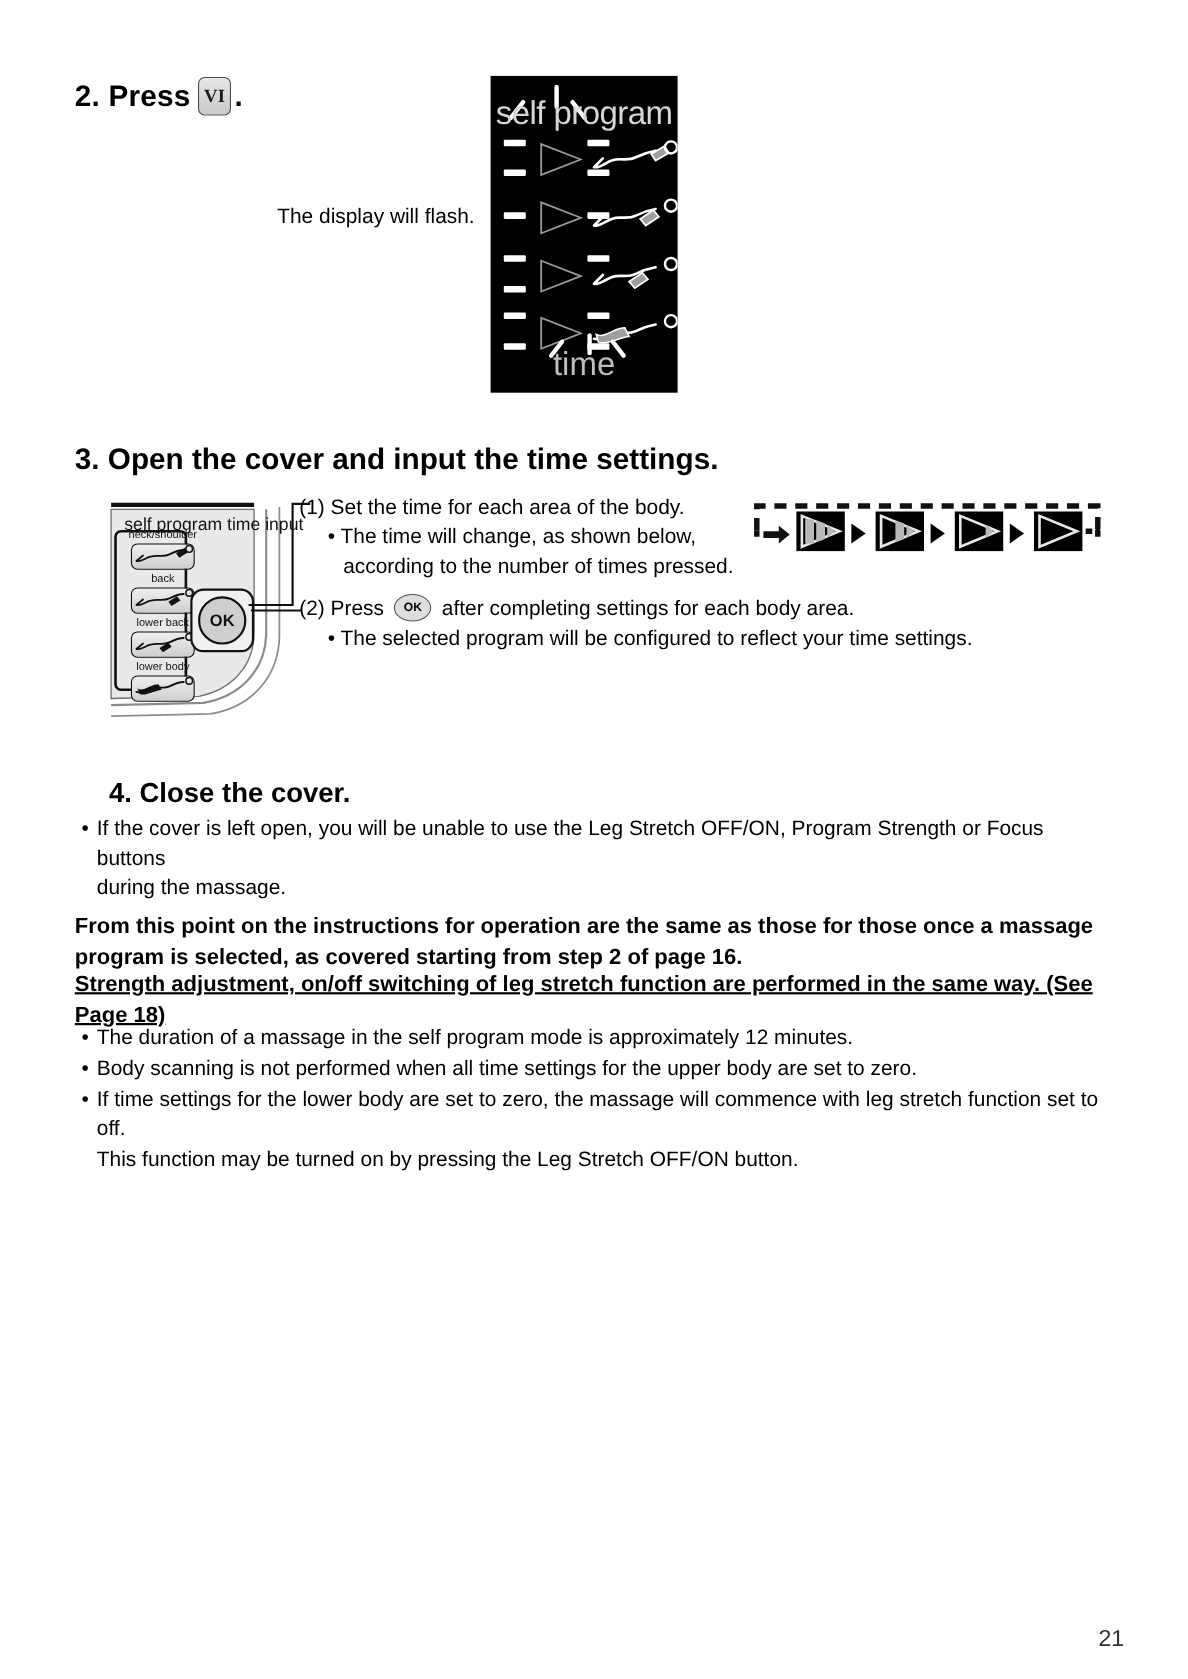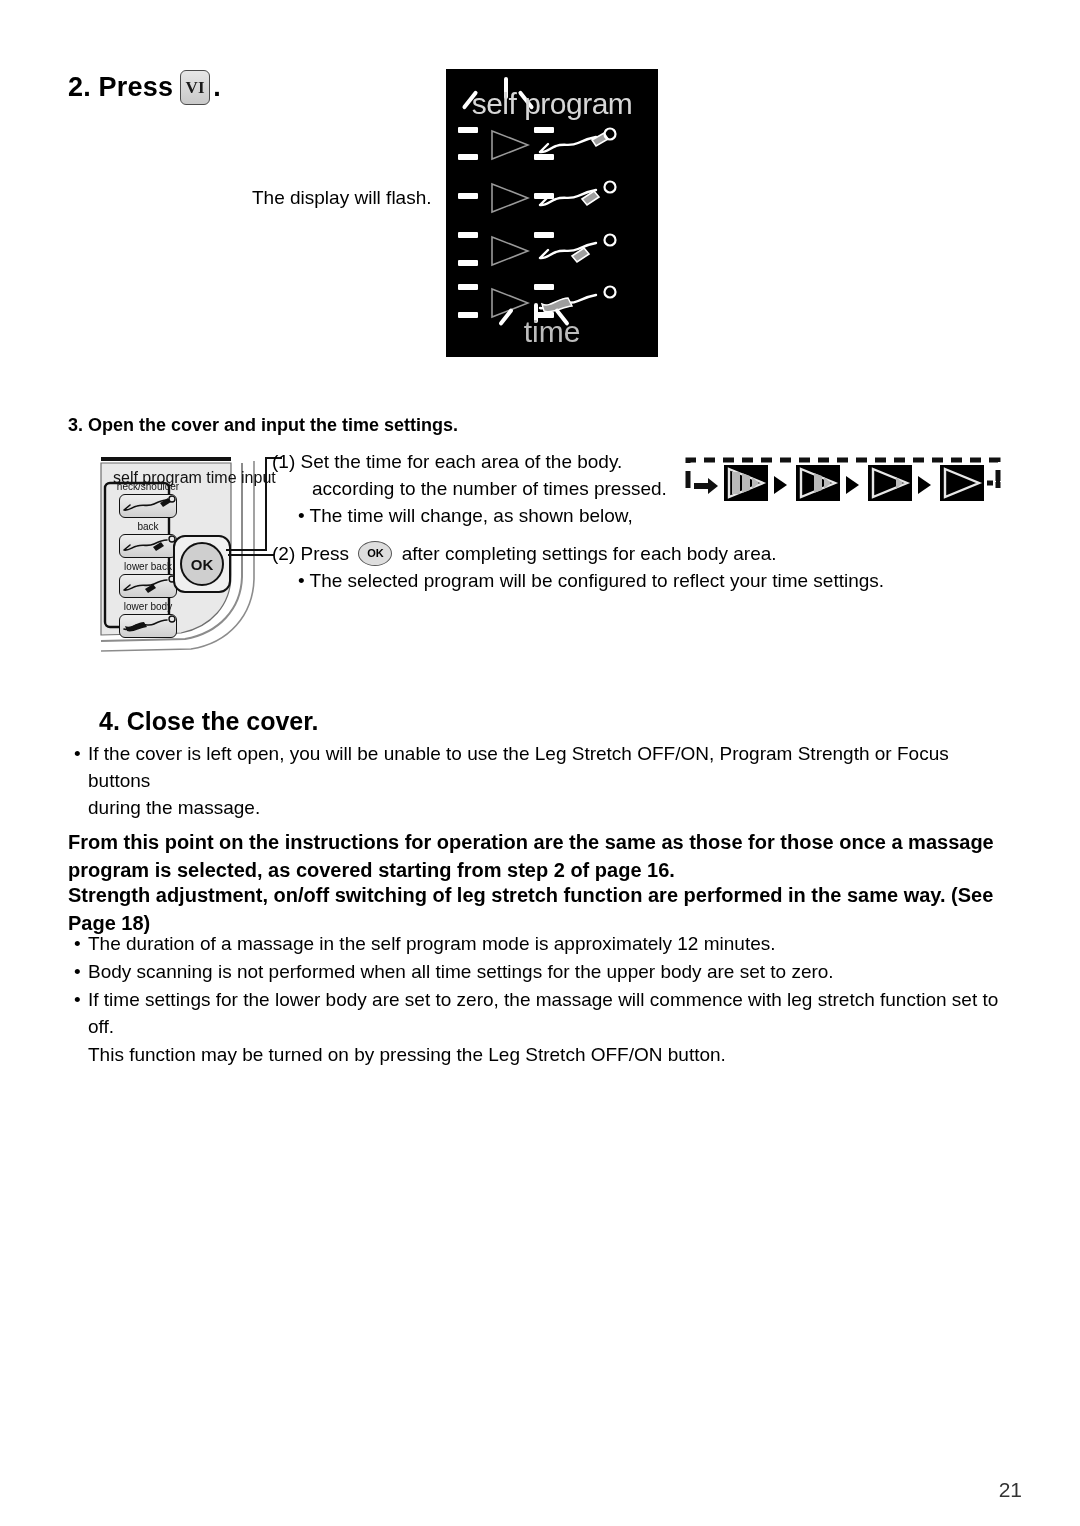--- a/index.html
+++ b/index.html
@@ -55,21 +55,21 @@
     left: 252px;
     top: 187px;
     font-size: 19px;
   }
 
   
   .lcd {
     position: absolute;
     left: 446px;
     top: 69px;
-    width: 212px;
+    width: 170px;
     height: 288px;
     background: #000000;
     overflow: hidden;
   }
   .lcd-title {
     position: absolute;
     left: 0;
     top: 18px;
     width: 100%;
     text-align: center;
@@ -113,22 +113,22 @@
   .figure {
     position: absolute;
     left: 80px;
     top: 2px;
   }
 
   
   .step3-heading {
     position: absolute;
     left: 68px;
-    top: 415px;
-    font-size: 18px;
+    top: 402px;
+    font-size: 27px;
     font-weight: bold;
     white-space: nowrap;
   }
 
   
   .ctrl-panel {
     position: absolute;
     left: 99px;
     top: 455px;
     width: 162px;
@@ -269,21 +269,21 @@
 
   .bold-para {
     position: absolute;
     left: 68px;
     width: 945px;
     font-size: 20px;
     font-weight: bold;
     line-height: 28px;
   }
   .bold-para-1 { top: 828px; }
-  .bold-para-2 { top: 881px; }
+  .bold-para-2 { top: 881px; text-decoration: underline; }
 
   .final-notes {
     position: absolute;
     left: 74px;
     top: 930px;
     width: 950px;
     font-size: 19px;
     line-height: 27px;
   }
   .final-notes .li { display: block; position: relative; padding-left: 14px; margin-bottom: 1px; }
@@ -445,22 +445,22 @@
   <svg style="position:absolute; left:96px; top:450px; width:200px; height:130px;">
     <path d="M130,100 L170,100 L170,8 L186,8" fill="none" stroke="#111" stroke-width="2"></path>
   </svg>
   <svg style="position:absolute; left:228px; top:545px; width:60px; height:20px;">
     <path d="M0,10 L46,10" fill="none" stroke="#111" stroke-width="2"></path>
   </svg>
 
   <div class="instr instr-1">
     <span>(1)</span>
     <span>Set the time for each area of the body.</span>
+    <span class="sub-bullet">• The time will change, as shown below,</span>
     <span class="sub-bullet" style="padding-left:40px;">according to the number of times pressed.</span>
-    <span class="sub-bullet">• The time will change, as shown below,</span>
   </div>
 
   <div class="instr instr-2">
     <span>(2)</span>
     <span>Press</span>
     <span class="ok-inline">OK</span>
     <span>after completing settings for each body area.</span>
     <span class="sub-bullet">• The selected program will be configured to reflect your time settings.</span>
   </div>
 

